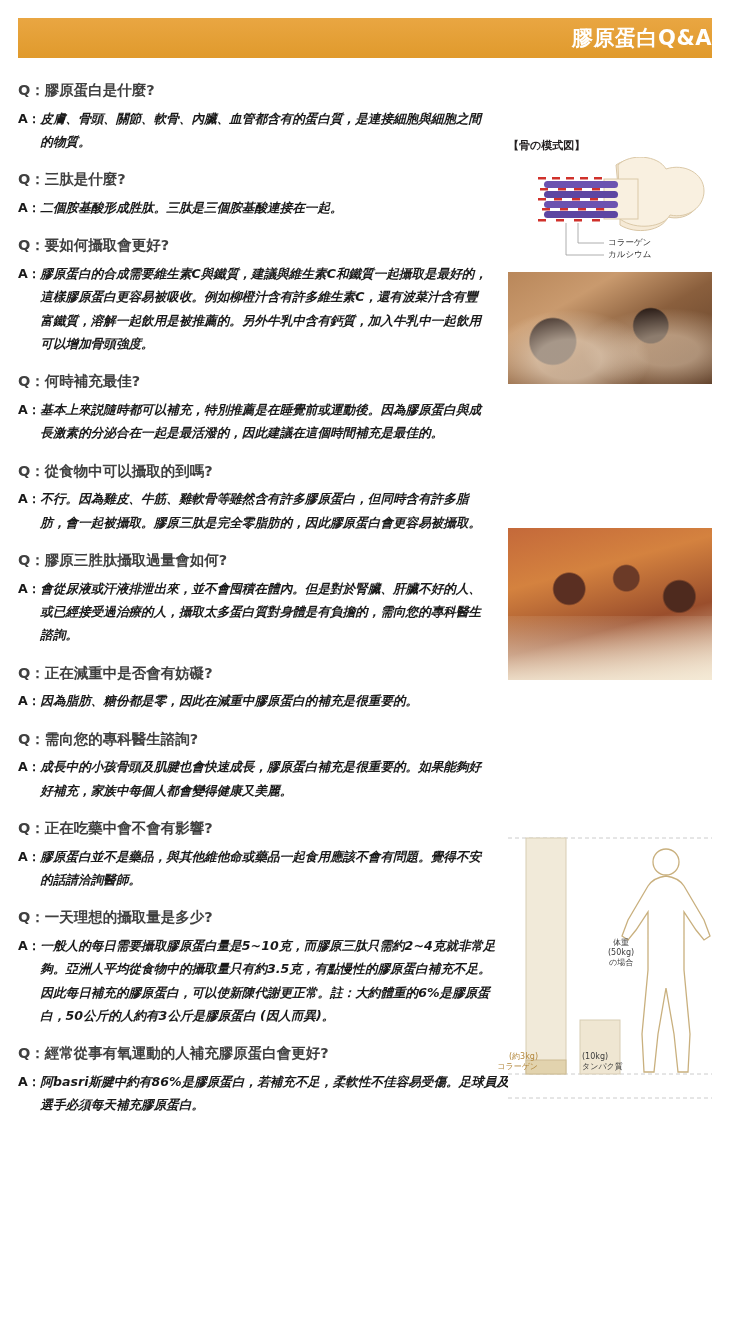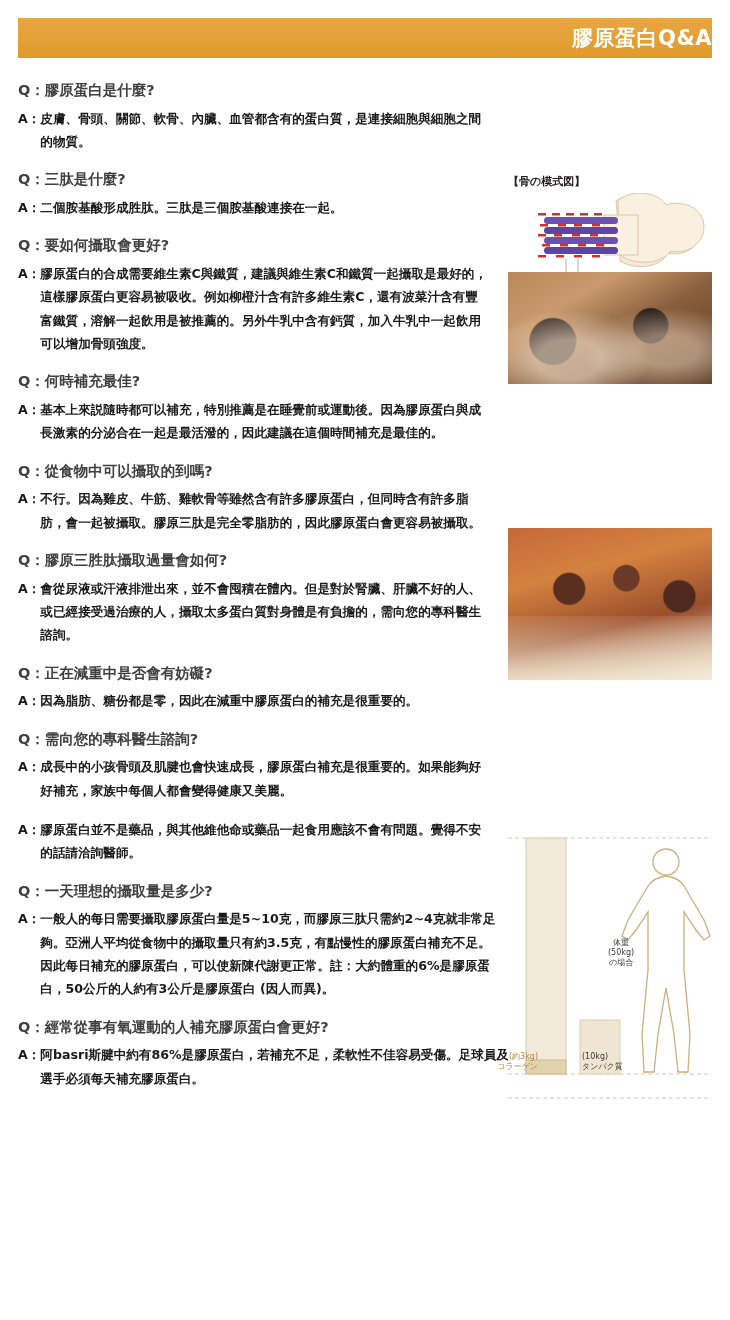--- a/index.html
+++ b/index.html
@@ -62,34 +62,35 @@
     color: #1a1a1a;
   }
   .a-label {
     font-weight: bold;
     flex: 0 0 auto;
     white-space: nowrap;
   }
   .a-text {
     flex: 1 1 auto;
     font-weight: bold;
+    font-style: italic;
   }
   
   .figures {
     position: absolute;
     left: 508px;
     top: 0;
     width: 210px;
   }
   .fig {
     position: absolute;
     width: 204px;
   }
   
-  .fig-bone { top: 80px; height: 140px; margin-top: 36px; }
+  .fig-bone { top: 80px; height: 140px; }
   .bone-caption {
     font-size: 11px;
     color: #231f20;
     margin-bottom: 4px;
     font-weight: bold;
   }
   .bone-box {
     position: relative;
     width: 204px;
     height: 118px;
@@ -241,20 +242,23 @@
         <div class="q-line">
           <span>Q：</span><span>需向您的專科醫生諮詢?</span>
         </div>
         <div class="a-line">
           <span class="a-label">A：</span>
           <span class="a-text">成長中的小孩骨頭及肌腱也會快速成長，膠原蛋白補充是很重要的。如果能夠好好補充，家族中每個人都會變得健康又美麗。</span>
         </div>
       </div>
 
       <div class="qa-block">
+        <div class="q-line">
+          <span>Q：</span><span>正在吃藥中會不會有影響?</span>
+        </div>
         <div class="a-line">
           <span class="a-label">A：</span>
           <span class="a-text">膠原蛋白並不是藥品，與其他維他命或藥品一起食用應該不會有問題。覺得不安的話請洽詢醫師。</span>
         </div>
       </div>
 
       <div class="qa-block" style="width:660px;">
         <div class="q-line">
           <span>Q：</span><span>一天理想的攝取量是多少?</span>
         </div>

